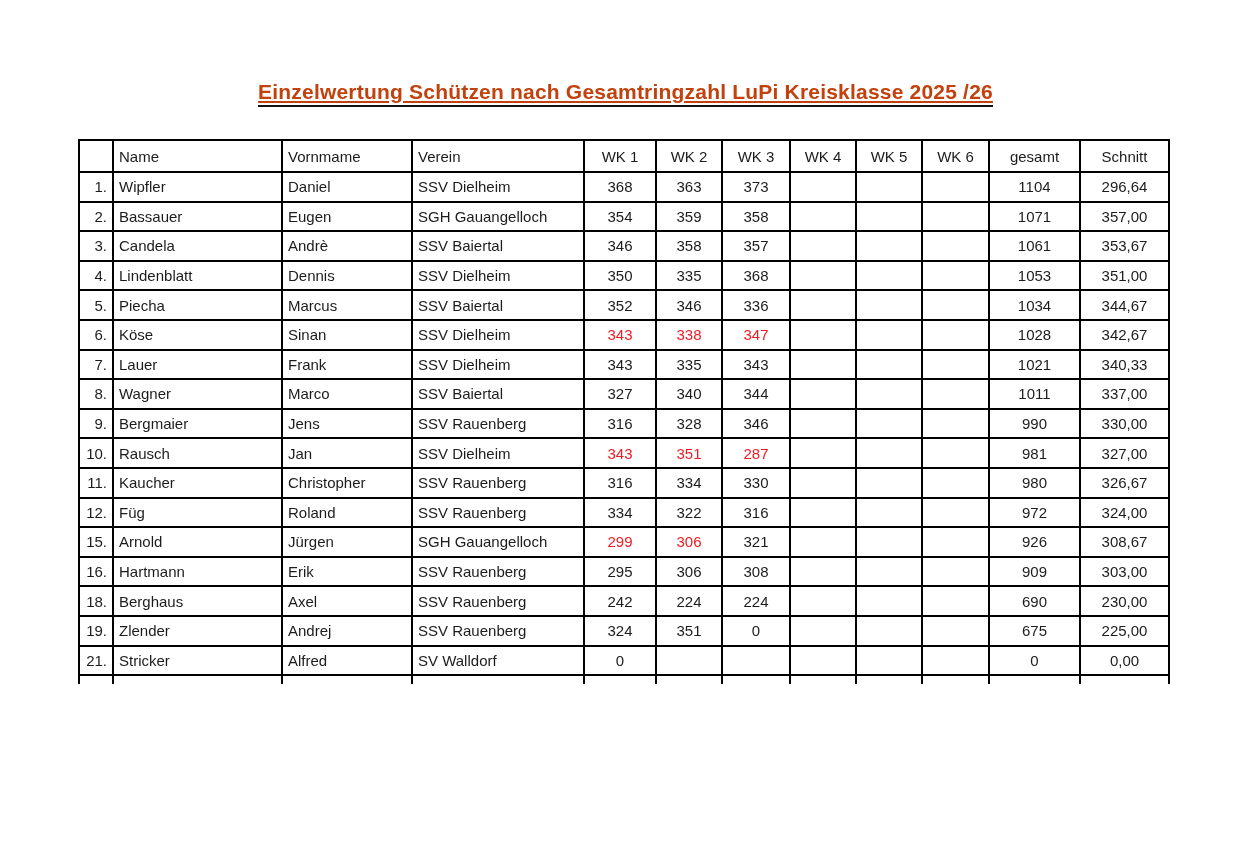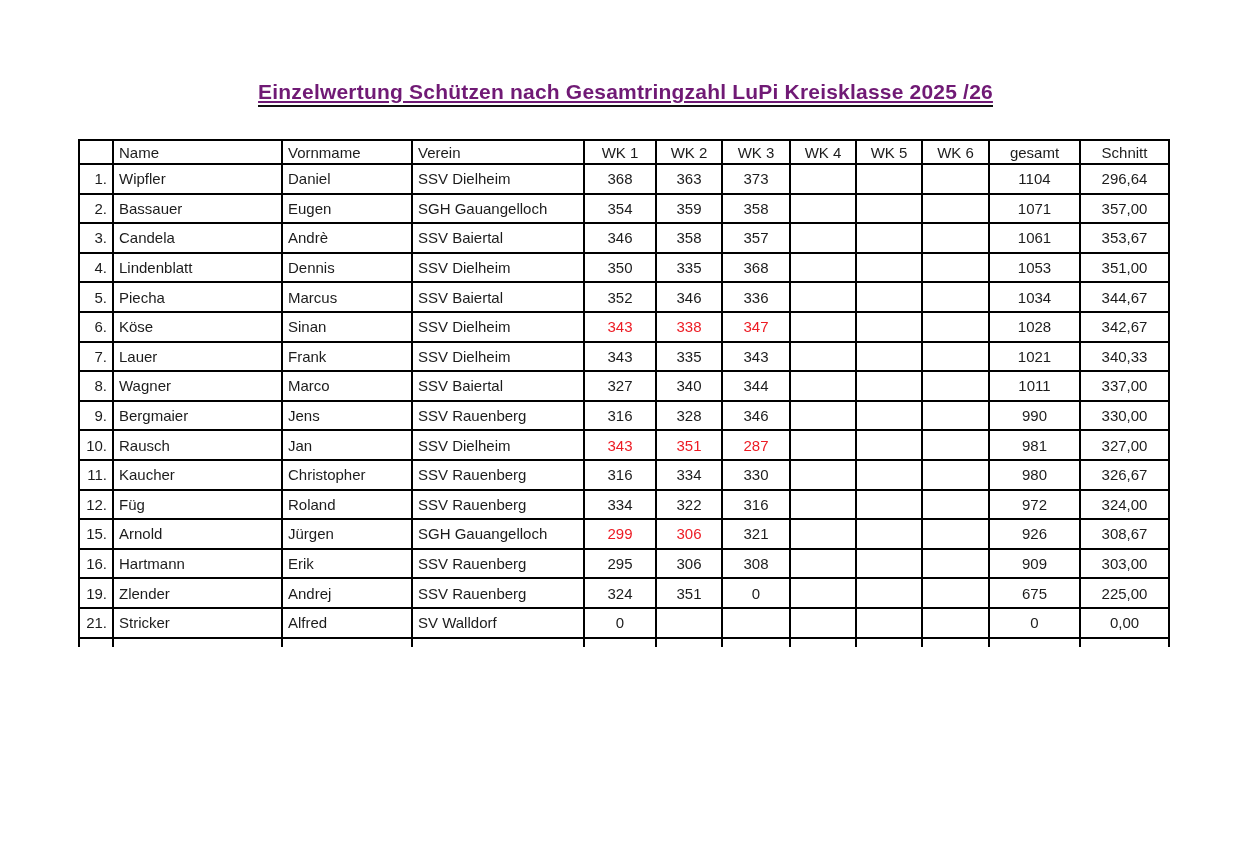--- a/index.html
+++ b/index.html
@@ -8,21 +8,21 @@
 
   .title-wrap {
     position: absolute;
     top: 80px; left: 0; width: 100%;
     text-align: center;
   }
   .title {
     display: inline-block;
     font-size: 21px;
     font-weight: bold;
-    color: #701a75;
+    color: #c2410c;
     text-decoration: underline;
     border-bottom: 2px solid #111111;
     padding-bottom: 1px;
     letter-spacing: 0.2px;
   }
 
   table.results {
     position: absolute;
     left: 78px; top: 139px;
     width: 1090px;
@@ -30,21 +30,21 @@
     table-layout: fixed;
     font-size: 15px;
   }
   table.results td, table.results th {
     border: 2px solid #000000;
     font-weight: normal;
     vertical-align: middle;
     overflow: hidden;
     white-space: nowrap;
   }
-  tr.header-row { height: 24px; }
+  tr.header-row { height: 32px; }
   tr.data-row { height: 29.6px; }
   tr.stub-row { height: 9px; }
 
   th.txt, td.txt { text-align: left; padding-left: 5px; }
   th.num, td.num { text-align: center; }
   td.rank { text-align: right; padding-right: 5px; }
 
   
   th.rank-blank { border: none; background: transparent; }
 
@@ -282,20 +282,34 @@
         <td class="num">295</td>
         <td class="num">306</td>
         <td class="num">308</td>
         <td class="num"></td>
         <td class="num"></td>
         <td class="num"></td>
         <td class="num">909</td>
         <td class="num">303,00</td>
       </tr>
       <tr class="data-row">
+        <td class="rank">18.</td>
+        <td class="txt">Berghaus</td>
+        <td class="txt">Axel</td>
+        <td class="txt">SSV Rauenberg</td>
+        <td class="num">242</td>
+        <td class="num">224</td>
+        <td class="num">224</td>
+        <td class="num"></td>
+        <td class="num"></td>
+        <td class="num"></td>
+        <td class="num">690</td>
+        <td class="num">230,00</td>
+      </tr>
+      <tr class="data-row">
         <td class="rank">19.</td>
         <td class="txt">Zlender</td>
         <td class="txt">Andrej</td>
         <td class="txt">SSV Rauenberg</td>
         <td class="num">324</td>
         <td class="num">351</td>
         <td class="num">0</td>
         <td class="num"></td>
         <td class="num"></td>
         <td class="num"></td>

